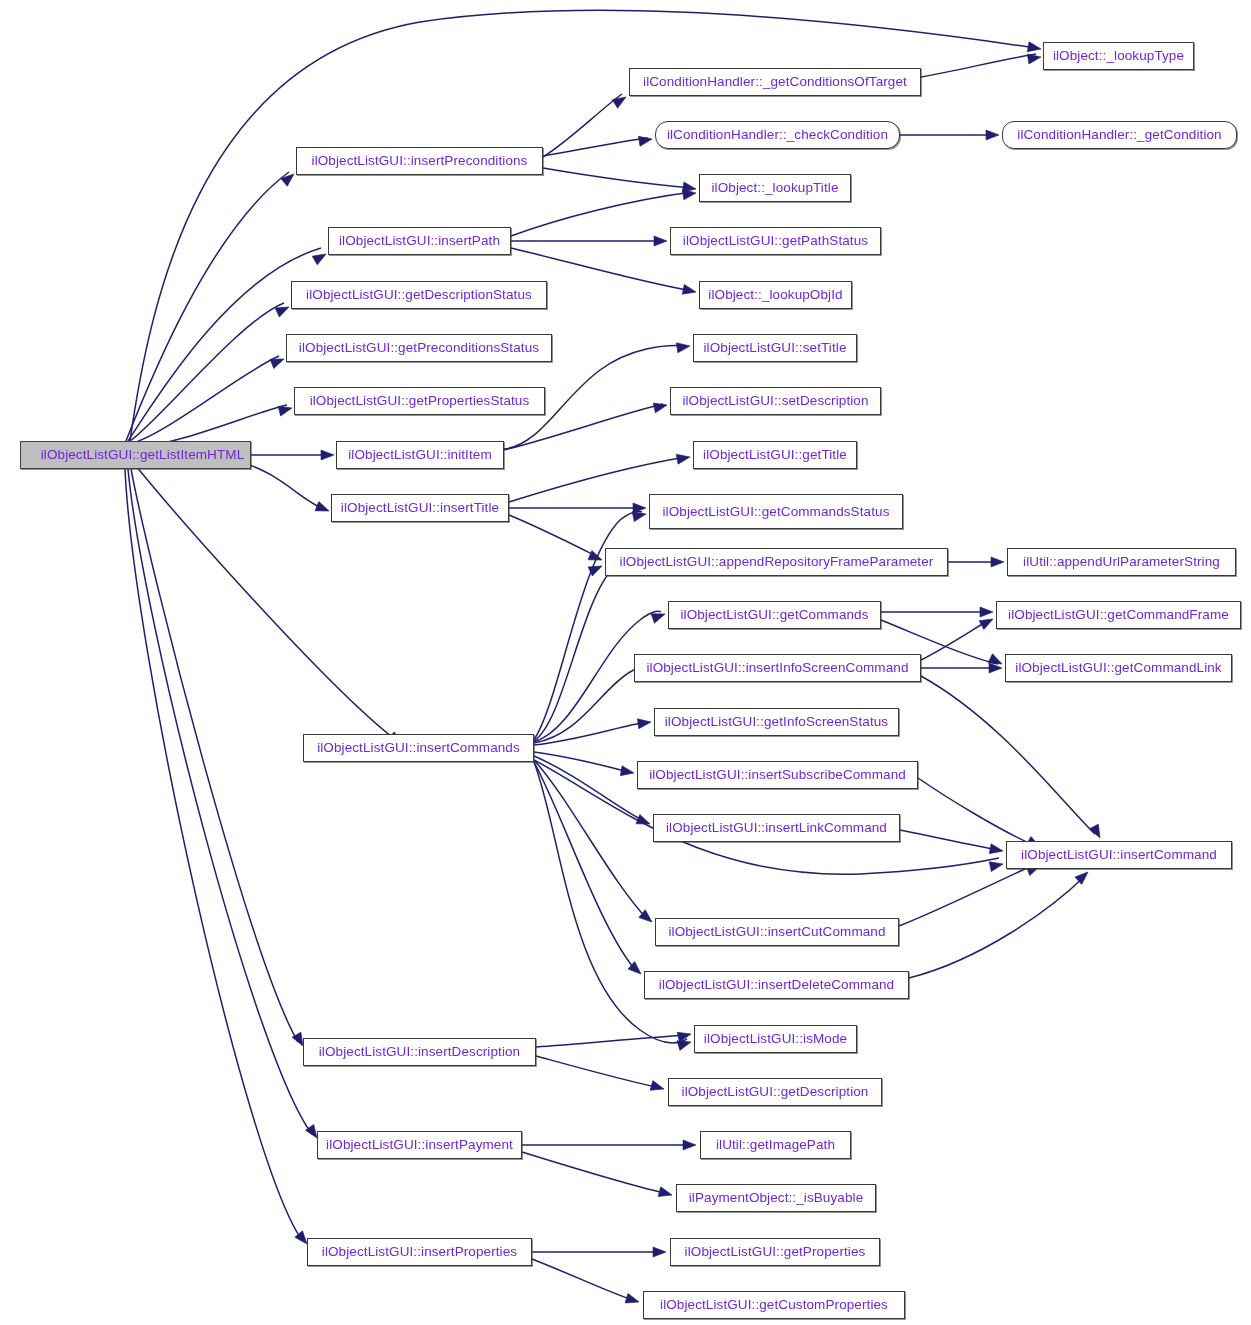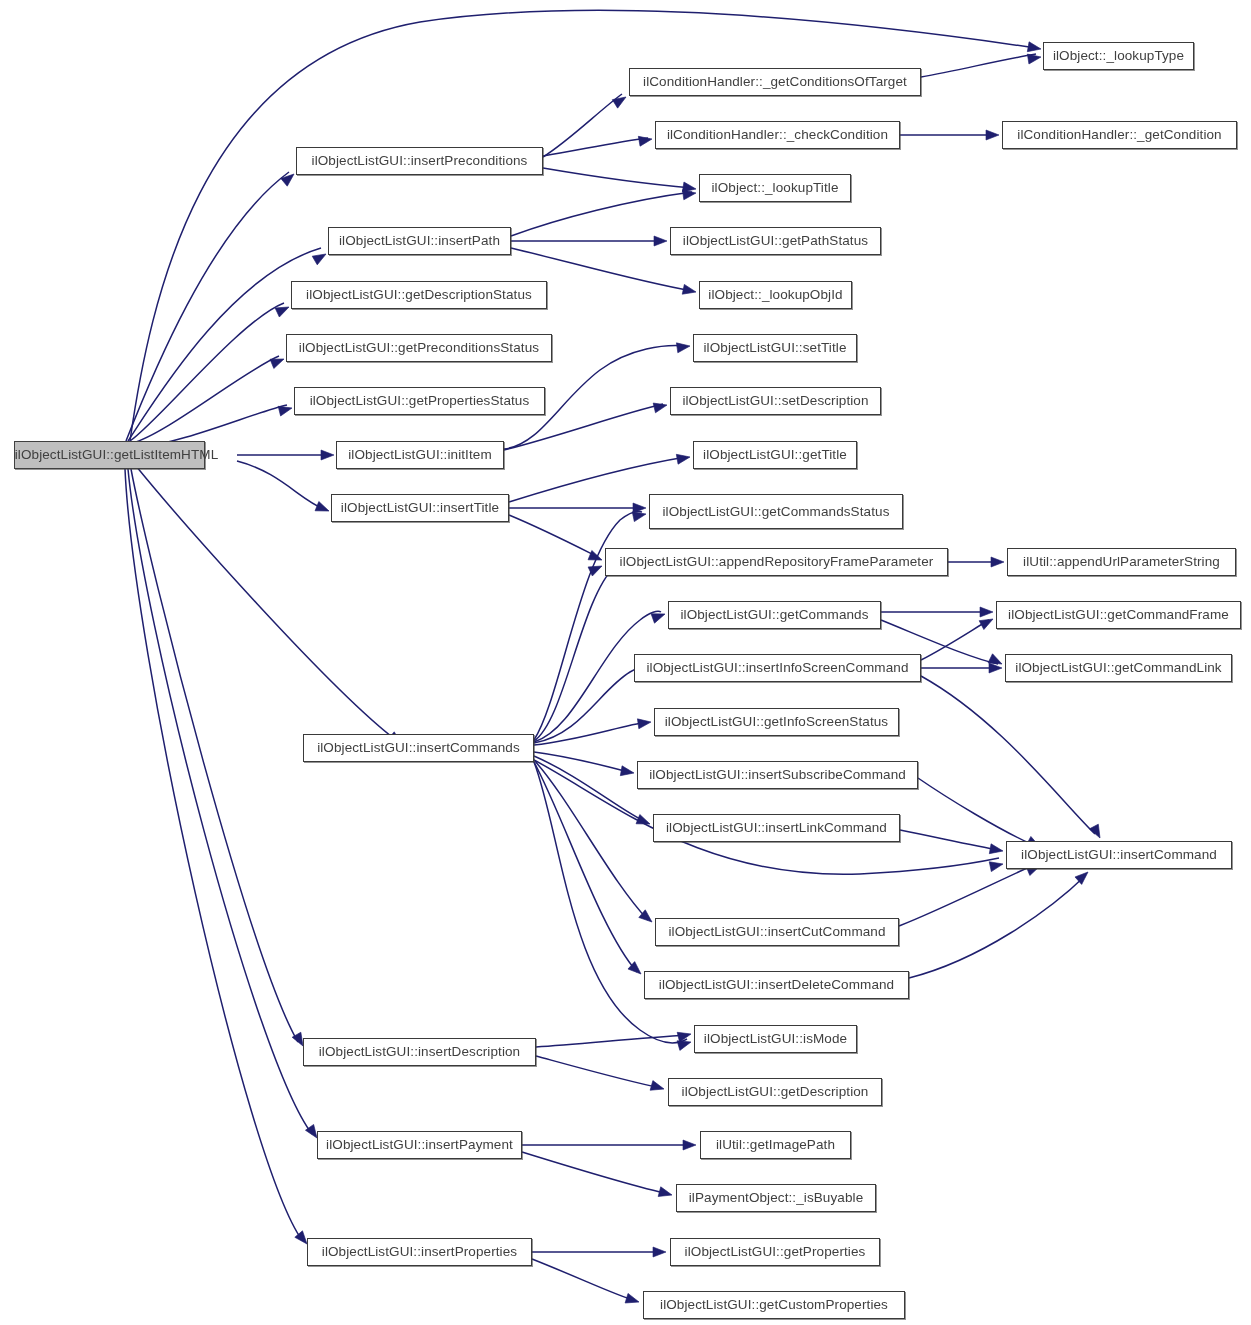--- a/index.html
+++ b/index.html
@@ -32,21 +32,21 @@
   .edge-arrow {
     fill: #1f1f6e;
     stroke: #1f1f6e;
     stroke-width: 0.6;
   }
   .gnode {
     position: absolute;
     box-sizing: border-box;
     border: 1.2px solid #3a3a3a;
     background: #ffffff;
-    color: #404040;
+    color: #6d28d9;
     font-size: 13.5px;
     line-height: 1;
     display: flex;
     align-items: center;
     justify-content: center;
     white-space: nowrap;
     letter-spacing: 0.1px;
     box-shadow: 1px 1px 0 rgba(60,60,60,0.55);
   }
   .gnode.root {
@@ -166,33 +166,33 @@
         <polygon points="0,0 -13,-5 -13,5" class="edge-arrow" fill="#1f1f6e" transform="translate(1040,866) rotate(-22)"></polygon>
         <polygon points="0,0 -13,-5 -13,5" class="edge-arrow" fill="#1f1f6e" transform="translate(1088,872) rotate(-42)"></polygon>
         <polygon points="0,0 -13,-5 -13,5" class="edge-arrow" fill="#1f1f6e" transform="translate(664,1089) rotate(16)"></polygon>
         <polygon points="0,0 -13,-5 -13,5" class="edge-arrow" fill="#1f1f6e" transform="translate(696,1145) rotate(0)"></polygon>
         <polygon points="0,0 -13,-5 -13,5" class="edge-arrow" fill="#1f1f6e" transform="translate(672,1195) rotate(15)"></polygon>
         <polygon points="0,0 -13,-5 -13,5" class="edge-arrow" fill="#1f1f6e" transform="translate(666,1252) rotate(0)"></polygon>
         <polygon points="0,0 -13,-5 -13,5" class="edge-arrow" fill="#1f1f6e" transform="translate(639,1302) rotate(17)"></polygon>
       </g>
   </svg>
   <div id="nodes-layer">
-      <div class="gnode root" style="left: 14px; top: 441px; width: 191px; height: 28px; padding-left: 14px;">
+      <div class="gnode root" style="left: 20px; top: 441px; width: 231px; height: 28px; padding-left: 14px;">
         <span class="gnode-label">ilObjectListGUI::getListItemHTML</span>
       </div>
       <div class="gnode" style="left: 1043px; top: 42px; width: 151px; height: 28px;">
         <span class="gnode-label">ilObject::_lookupType</span>
       </div>
       <div class="gnode" style="left: 629px; top: 68px; width: 292px; height: 28px;">
         <span class="gnode-label">ilConditionHandler::_getConditionsOfTarget</span>
       </div>
-      <div class="gnode" style="left: 655px; top: 121px; width: 245px; height: 28px;">
+      <div class="gnode" style="left: 655px; top: 121px; width: 245px; height: 28px; border-radius: 13px;">
         <span class="gnode-label">ilConditionHandler::_checkCondition</span>
       </div>
-      <div class="gnode" style="left: 1002px; top: 121px; width: 235px; height: 28px;">
+      <div class="gnode" style="left: 1002px; top: 121px; width: 235px; height: 28px; border-radius: 12px;">
         <span class="gnode-label">ilConditionHandler::_getCondition</span>
       </div>
       <div class="gnode" style="left: 296px; top: 147px; width: 247px; height: 28px;">
         <span class="gnode-label">ilObjectListGUI::insertPreconditions</span>
       </div>
       <div class="gnode" style="left: 699px; top: 174px; width: 152px; height: 28px;">
         <span class="gnode-label">ilObject::_lookupTitle</span>
       </div>
       <div class="gnode" style="left: 328px; top: 227px; width: 183px; height: 28px;">
         <span class="gnode-label">ilObjectListGUI::insertPath</span>

